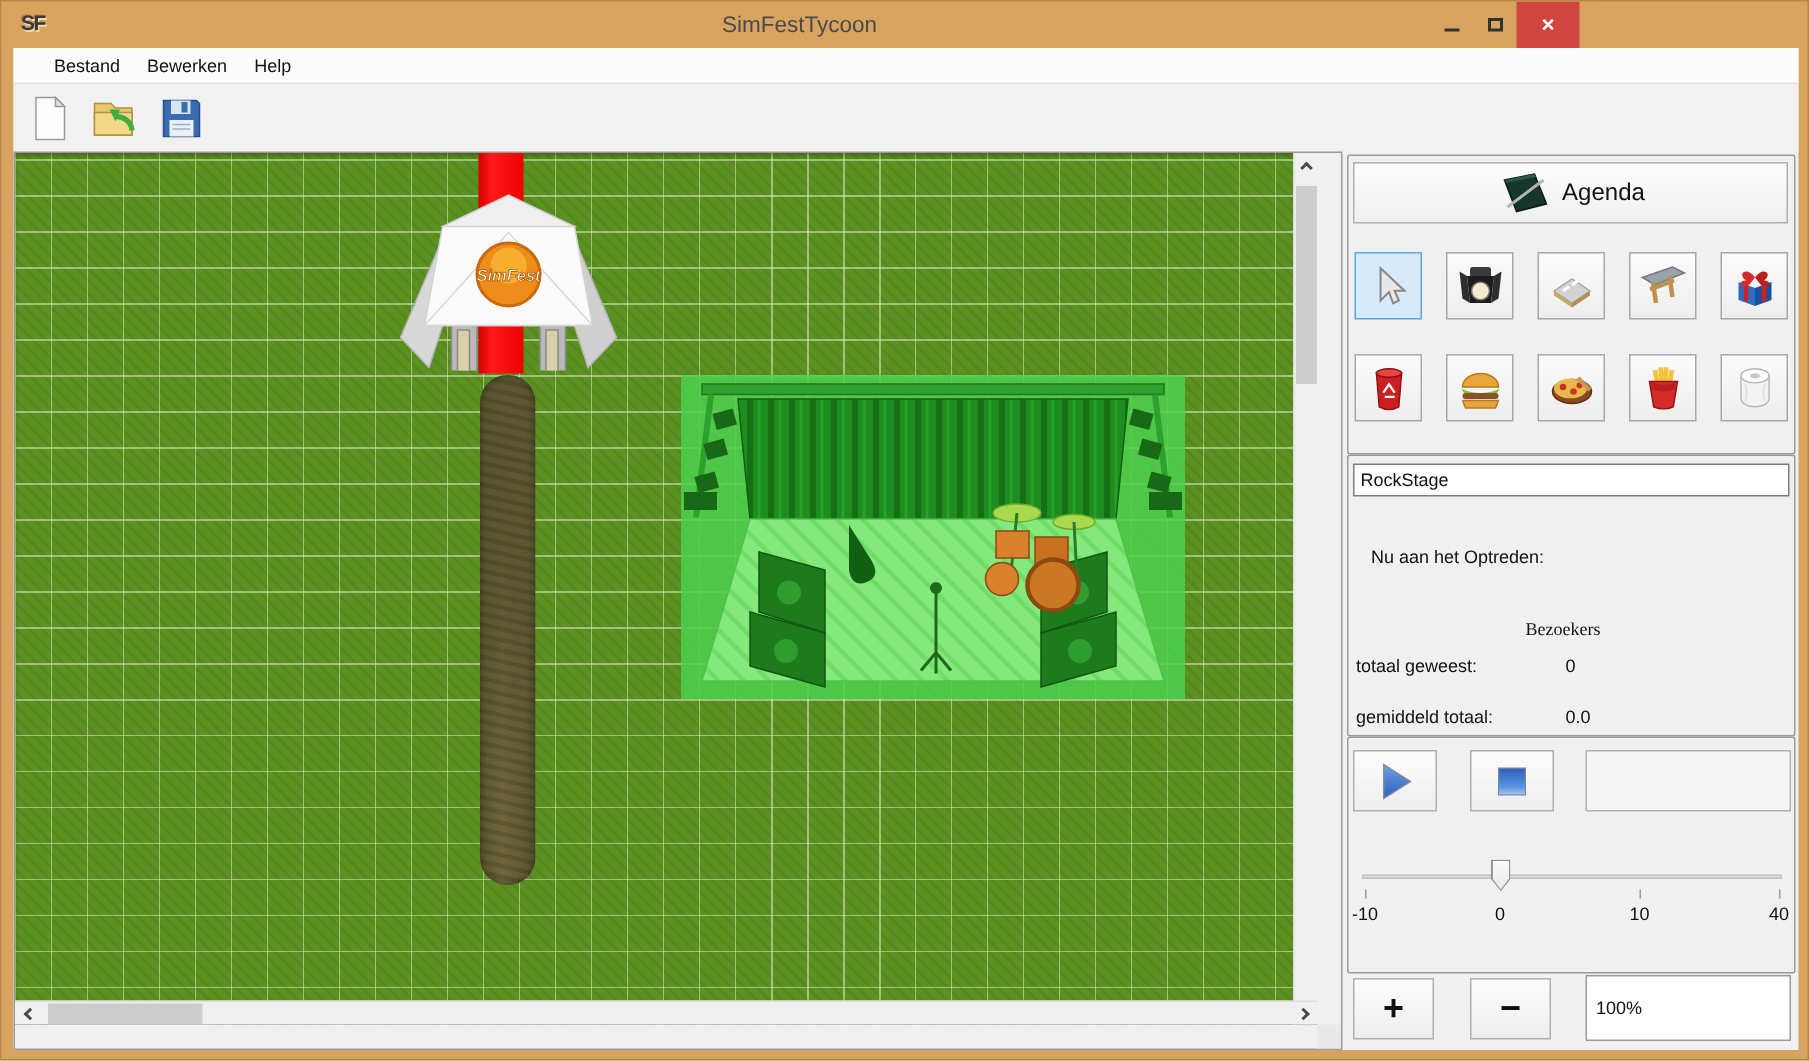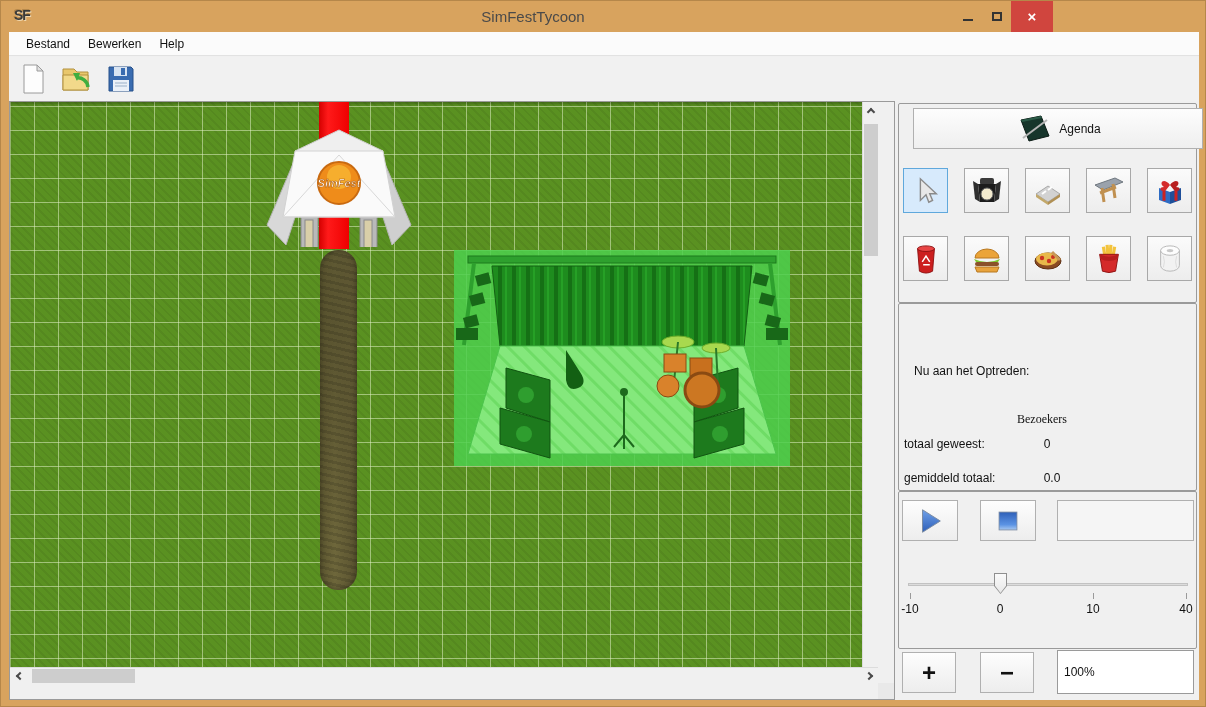--- a/index.html
+++ b/index.html
@@ -17,21 +17,21 @@
              color:#333; font-size:13px; cursor:default; }
   .btn-min .glyph { width:10px; height:2px; background:#333; margin-top:6px; }
   .btn-max .glyph { width:10px; height:9px; border:2px solid #333; background:transparent; }
   .btn-close { width:42px; background:#d0453e; }
   .btn-close .glyph { color:#fff; font-size:15px; font-weight:bold; line-height:1; }
 
   
   .app-body { position:absolute; left:8px; top:31px; width:1190px; height:668px; background:#f0f0f0; }
 
   .menubar { position:absolute; left:0; top:0; width:1190px; height:24px; background:#fbfbfb; border-bottom:1px solid #e2e2e2;
-             display:flex; align-items:center; padding-left:8px; }
+             display:flex; align-items:center; padding-left:18px; }
   .menu-item { font-size:12px; color:#111; padding:4px 9px; }
 
   .toolbar { position:absolute; left:0; top:25px; width:1190px; height:44px; background:#f1f1f1; display:flex; align-items:center; padding-left:6px; gap:8px; }
   .tb-btn { width:36px; height:36px; display:flex; align-items:center; justify-content:center; }
 
   
   .canvas-wrap { position:absolute; left:0; top:69px; width:886px; height:599px; background:#f0f0f0; border:1px solid #9a9a9a; }
   .game-canvas { position:absolute; left:0; top:0; width:868px; height:581px; overflow:hidden;
     background-color:#5a9121;
     background-image:
@@ -64,23 +64,23 @@
   .chev.left  { transform:rotate(45deg); margin-left:3px; }
   .chev.right { transform:rotate(-135deg); margin-right:3px; }
 
   
   .sidebar { position:absolute; left:889px; top:69px; width:300px; height:599px; }
   .group { position:absolute; left:0; width:299px; background:#f0f0f0; border:1px solid #9a9a9a; border-radius:2px; }
   .g-tools { top:2px;   height:200px; }
   .g-info  { top:202px; height:188px; }
   .g-play  { top:390px; height:158px; }
 
-  .agenda-btn { position:absolute; left:14px; top:4px; width:290px; height:41px;
+  .agenda-btn { position:absolute; left:3px; top:4px; width:290px; height:41px;
     background:linear-gradient(#fdfdfd,#efefef); border:1px solid #b0b0b0;
-    display:flex; align-items:center; justify-content:center; gap:4px; font-size:12px; color:#111; }
+    display:flex; align-items:center; justify-content:center; gap:4px; font-size:16px; color:#111; }
 
   .tool-btn { position:absolute; width:45px; height:45px; background:linear-gradient(#fbfbfb,#ededed);
     border:1px solid #a8a8a8; display:flex; align-items:center; justify-content:center; }
   .tool-btn.selected { background:#d7eafc; border:1px solid #5fa8dc; }
   .r1 { top:64px; } .r2 { top:132px; }
   .c1 { left:4px; } .c2 { left:65px; } .c3 { left:126px; } .c4 { left:187px; } .c5 { left:248px; }
 
   .name-field { position:absolute; left:3px; top:5px; width:291px; height:22px; background:#fff;
     border:1px solid #7a7a7a; font-size:12px; color:#111; padding:2px 4px; font-family:"Liberation Sans",sans-serif; }
   .lbl { position:absolute; font-size:12px; color:#111; white-space:nowrap; }
@@ -348,20 +348,21 @@
           <svg width="30" height="32" viewBox="0 0 32 34">
             <path d="M6 8 h20 v16 a10 6 0 0 1 -20 0 z" fill="#f2f2f2" stroke="#b5b5b5"></path>
             <ellipse cx="16" cy="8" rx="10" ry="5" fill="#fdfdfd" stroke="#b5b5b5"></ellipse>
             <ellipse cx="16" cy="8" rx="3.5" ry="1.8" fill="#c8c8c8"></ellipse>
             <path d="M9 14 q2 6 0 12 M23 14 q-2 6 0 12" stroke="#dcdcdc" fill="none"></path>
           </svg>
         </div>
       </div>
 
       <div class="group g-info">
+        <input class="name-field" readonly="" value="RockStage" style="">
         <div class="lbl" style="left:15px; top:60px;">Nu aan het Optreden:</div>
         <div class="lbl" style="left:118px; top:108px;font-family:Liberation Serif, serif;">Bezoekers</div>
         <div class="lbl" style="left:5px; top:133px;">totaal geweest:</div>
         <div class="val" style="left:118px; top:133px;">0</div>
         <div class="lbl" style="left:5px; top:167px;">gemiddeld totaal:</div>
         <div class="val" style="left:123px; top:167px;">0.0</div>
       </div>
 
       <div class="group g-play">
         <div class="pb-btn" style="left:3px;">

